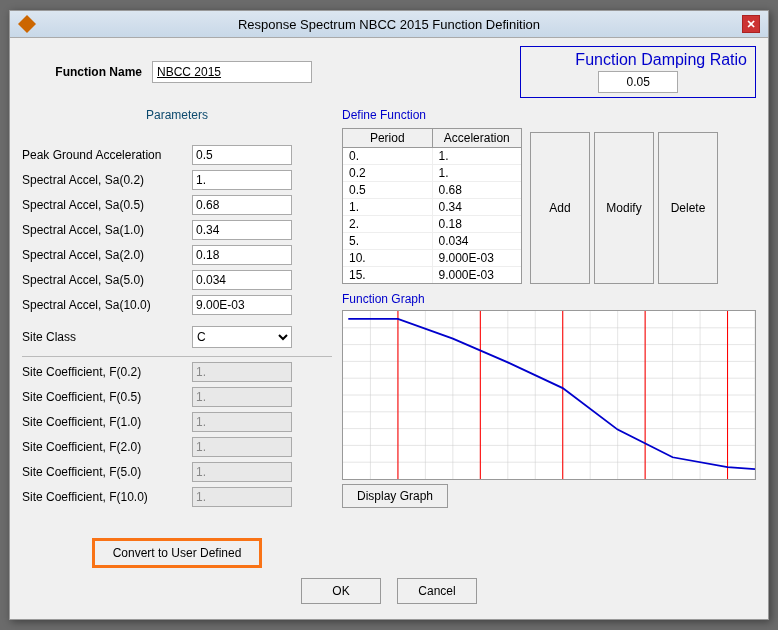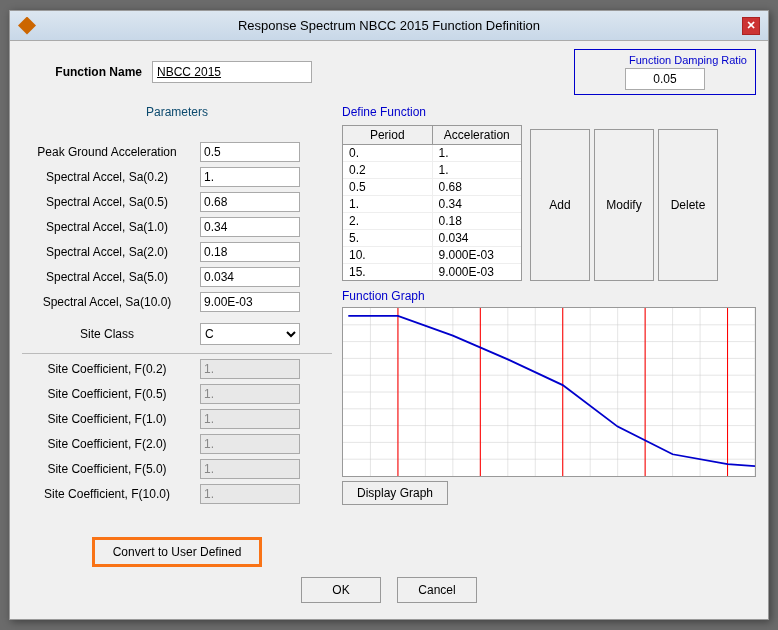--- a/index.html
+++ b/index.html
@@ -87,21 +87,21 @@
     .damping-section {
       margin-left: auto;
       display: flex;
       flex-direction: column;
       align-items: center;
       border: 1px solid #0000cc;
       padding: 4px 8px;
     }
     .damping-label {
       color: #0000cc;
-      font-size: 11px;
+      font-size: 16px;
       margin-bottom: 2px;
       margin-left: 46px;
     }
     .damping-input {
       width: 80px;
       height: 22px;
       border: 1px solid #aaa;
       background: white;
       padding: 2px 4px;
       font-size: 12px;
@@ -124,22 +124,22 @@
       margin-bottom: 21px;
       text-align: center;
     }
     .param-row {
       display: flex;
       align-items: center;
       margin-bottom: 3px;
     }
     .param-label {
       width: 170px;
-      text-align: center;
-      margin-right: 8px;
+      text-align: left;
+      margin-right: 0;
       font-size: 12px;
       color: #000;
     }
     .param-input {
       width: 100px;
       height: 20px;
       border: 1px solid #aaa;
       background: white;
       padding: 1px 3px;
       font-size: 12px;

